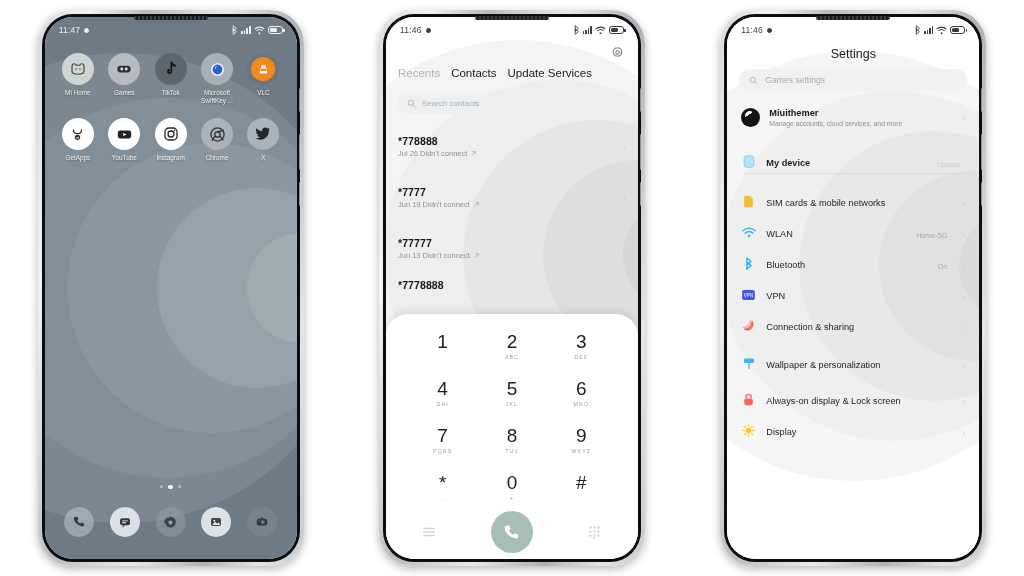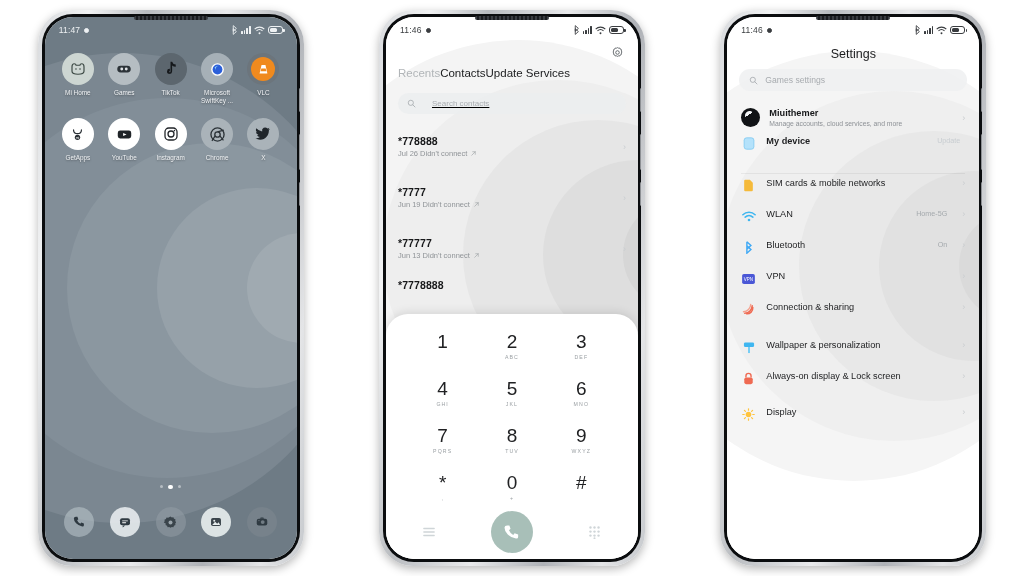--- a/index.html
+++ b/index.html
@@ -92,27 +92,27 @@
   .pagedots span.on { background:#ffffff; width:4.5px; height:4.5px; }
   .dock { position:absolute; bottom:22px; left:0; right:0; display:flex; justify-content:space-around; padding:0 12px; z-index:10; }
   .dock-ic { width:30px; height:30px; border-radius:50%; display:flex; align-items:center; justify-content:center; }
 
   
   .dialer { position:absolute; inset:0; background:#ffffff; }
   .dialer .statusbar { color:#3a3d40; }
   .dial-wall { position:absolute; inset:0; overflow:hidden; }
   .dial-wall .wc { position:absolute; border-radius:50%; right:-95px; top:44%; transform:translateY(-50%); }
   .gear-row { position:absolute; top:28px; right:14px; z-index:12; }
-  .tabs { position:absolute; top:50px; left:12px; right:12px; display:flex; align-items:flex-start; z-index:12; }
+  .tabs { position:absolute; top:50px; left:12px; right:12px; display:flex; gap:11px; align-items:flex-start; z-index:12; }
   .tab { font-size:11.5px; color:#1b1c1e; white-space:nowrap; }
   .tab.inactive { color:#b1b5b8; }
   .searchbar {
     position:absolute; top:76px; left:12px; right:12px; height:21px;
     border-radius:11px; background:rgba(236,238,239,.82);
-    display:flex; align-items:center; gap:16px; padding:0 9px; z-index:12;text-decoration:underline;
+    display:flex; align-items:center; gap:6px; padding:0 9px; z-index:12;
   }
   .searchbar .ph { font-size:8px; color:#a9adb1; }
   .calls { position:absolute; top:104px; left:0; right:0; z-index:11; }
   .call-row { display:flex; align-items:center; padding:0 12px; height:51px; }
   .call-main { flex:1; }
   .call-num { font-size:10.5px; font-weight:bold; color:#17181a; letter-spacing:.1px; }
   .call-sub { font-size:7.5px; color:#8f9397; margin-top:2px; display:flex; align-items:center; gap:3px; }
   .chev { color:#c9cdd0; font-size:9px; }
   .keypad {
     position:absolute; left:0; right:0; bottom:0; height:245px;
@@ -139,21 +139,21 @@
     background:rgba(238,240,241,.85); display:flex; align-items:center; gap:7px; padding:0 10px; z-index:12;
   }
   .set-search .ph { font-size:8.6px; color:#a7abaf; }
   .set-list { position:absolute; top:84px; left:0; right:0; bottom:0; z-index:11; }
   .acct-row { display:flex; align-items:center; gap:9px; padding:7px 14px 9px; }
   .avatar { width:19px; height:19px; border-radius:50%; background:#111316; position:relative; overflow:hidden; flex:none; }
   .avatar::after{content:"";position:absolute;left:4px;top:3px;width:9px;height:9px;border-radius:50%;background:linear-gradient(135deg,#f2f4f6 0 42%,transparent 43%);transform:rotate(12deg);}
   .acct-txt { flex:1; }
   .acct-name { font-size:9.2px; font-weight:bold; color:#17181a; }
   .acct-sub { font-size:6.8px; color:#8d9196; margin-top:2px; }
-  .set-row { display:flex; align-items:flex-start; gap:10px; padding:0 14px; height:31px; }
+  .set-row { display:flex; align-items:flex-end; gap:10px; padding:0 14px; height:31px; }
   .set-row.tall { height:36px; }
   .set-ico { width:15px; height:15px; flex:none; display:flex; align-items:center; justify-content:center; font-size:11px; }
   .set-lbl { flex:1; font-size:9.2px; color:#1d1e20; line-height:1.2; }
   .set-lbl.bold { font-weight:bold; }
   .set-val { font-size:7.2px; color:#a4a9ad; margin-right:5px; }
   .set-val.ghost { color:#c8cdd1; }
   .set-sep { height:7px; }
   .divider { height:1px; background:rgba(0,0,0,.055); margin:4px 14px; }
 </style>
 </head>

